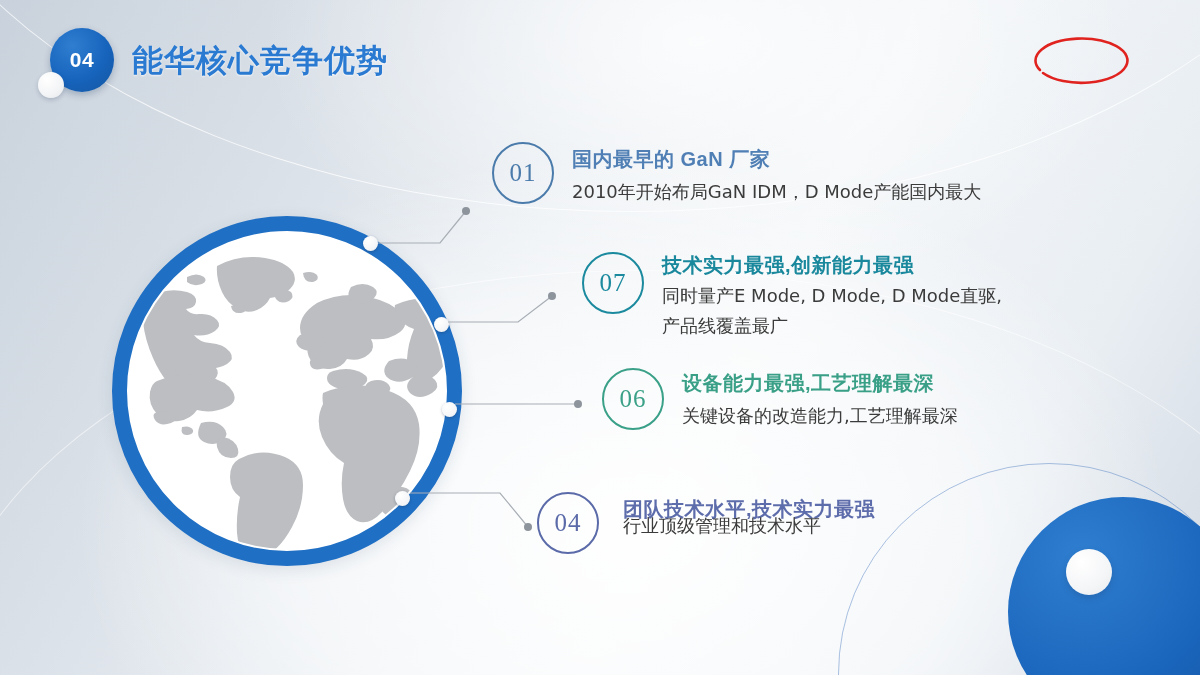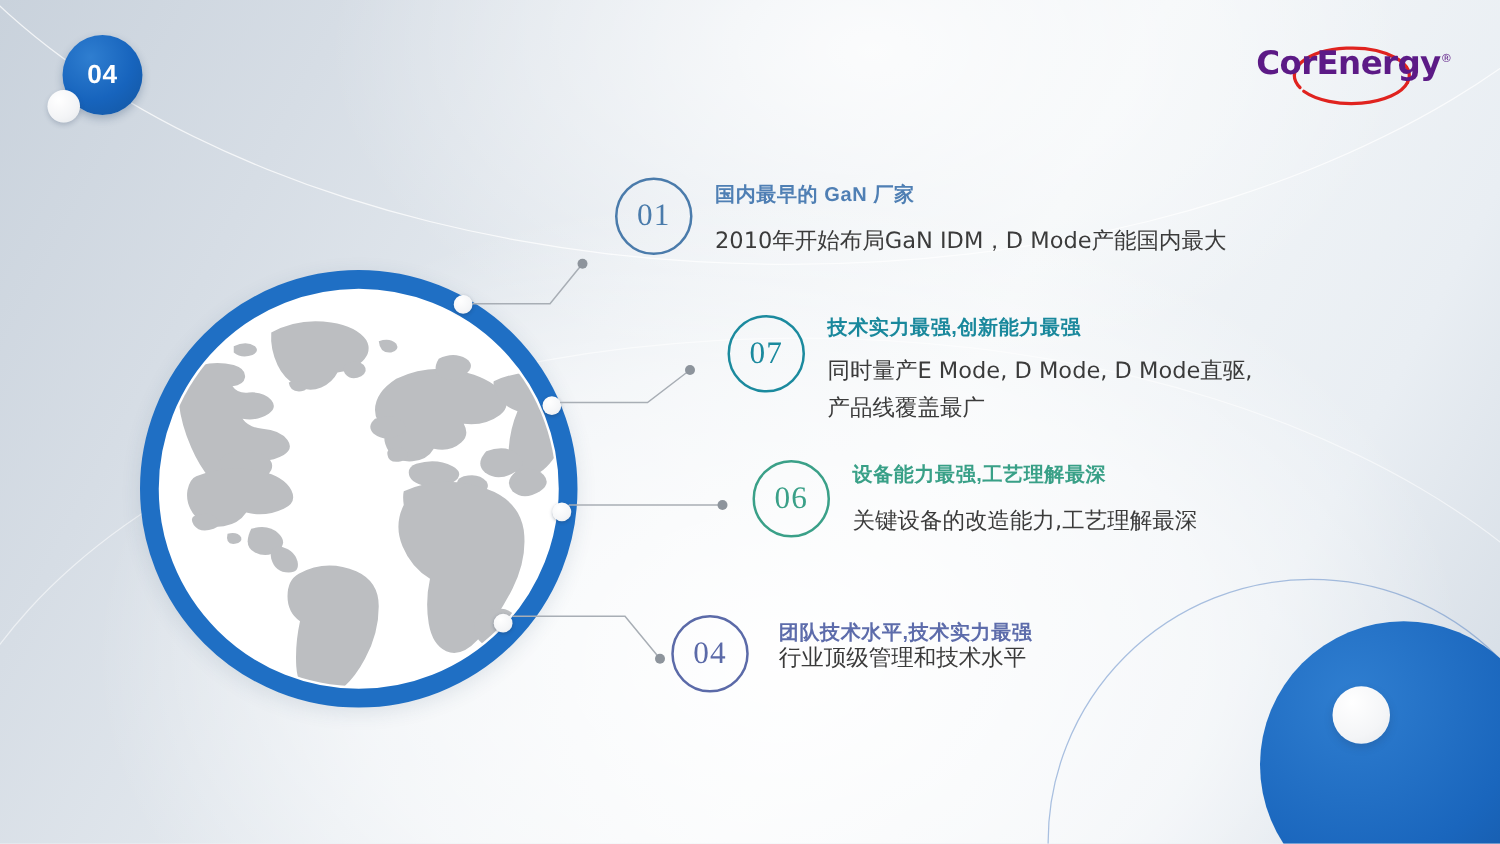--- a/index.html
+++ b/index.html
@@ -75,21 +75,21 @@
   .item .circle{
     position:absolute;width:62px;height:62px;border-radius:50%;
     border:2.5px solid currentColor;box-sizing:border-box;
   }
   .item .circle span{
     position:absolute;left:0;right:0;top:50%;transform:translateY(-50%);
     text-align:center;font-size:25px;letter-spacing:1px;
     font-family:Liberation Serif, serif;
   }
   .item .head{
-    position:absolute;font-size:16px;font-weight:bold;white-space:nowrap;
+    position:absolute;font-size:20px;font-weight:bold;white-space:nowrap;
     letter-spacing:0.5px;
   }
   .item .sub-line{
     position:absolute;font-size:18px;color:#3b3b3b;white-space:nowrap;
     font-family:"DejaVu Sans","Liberation Sans",sans-serif;
   }
 
   #item-01{left:492px;top:142px;color:#4a7bab;}
   #item-01 .head{left:80px;top:4px;color:#4f7fb4;}
   #item-01 .sub-line.l1{left:80px;top:38px;}
@@ -127,27 +127,27 @@
 
 <div id="slide">
 
   <div class="bg-arc a1"></div>
   <div class="bg-arc a2"></div>
 
   <div id="header-badge">
     <div class="num">04</div>
   </div>
   <div id="header-badge-dot"></div>
+  <div id="header-title">能华核心竞争优势</div>
 
   <div id="logo">
     <svg viewBox="0 0 190 62">
       <path d="M 52 46 A 46 22 0 1 1 138 42" fill="none" stroke="#e0231f" stroke-width="2.6" stroke-linecap="round"></path>
       <path d="M 138 42 A 46 22 0 0 1 55 49" fill="none" stroke="#e0231f" stroke-width="2.6" stroke-linecap="round"></path>
     </svg>
-    <div class="wordmark"><span>CorEnergy</span><span class="reg">®</span></div>
   </div>
 
   <div id="globe">
     <div class="ring"></div>
     <svg class="map" viewBox="0 0 320 320">
       <defs>
           <clipPath id="gclip">
             <circle cx="160" cy="160" r="158"></circle>
           </clipPath>
         </defs>

